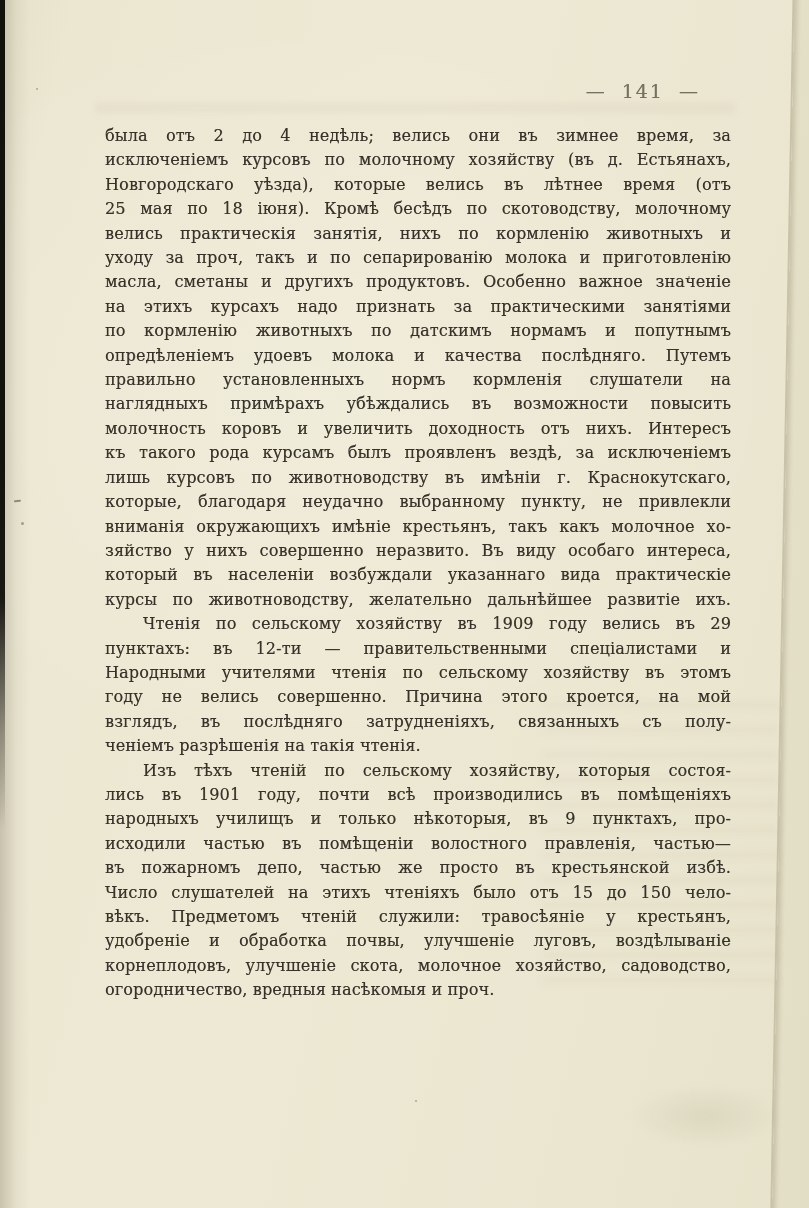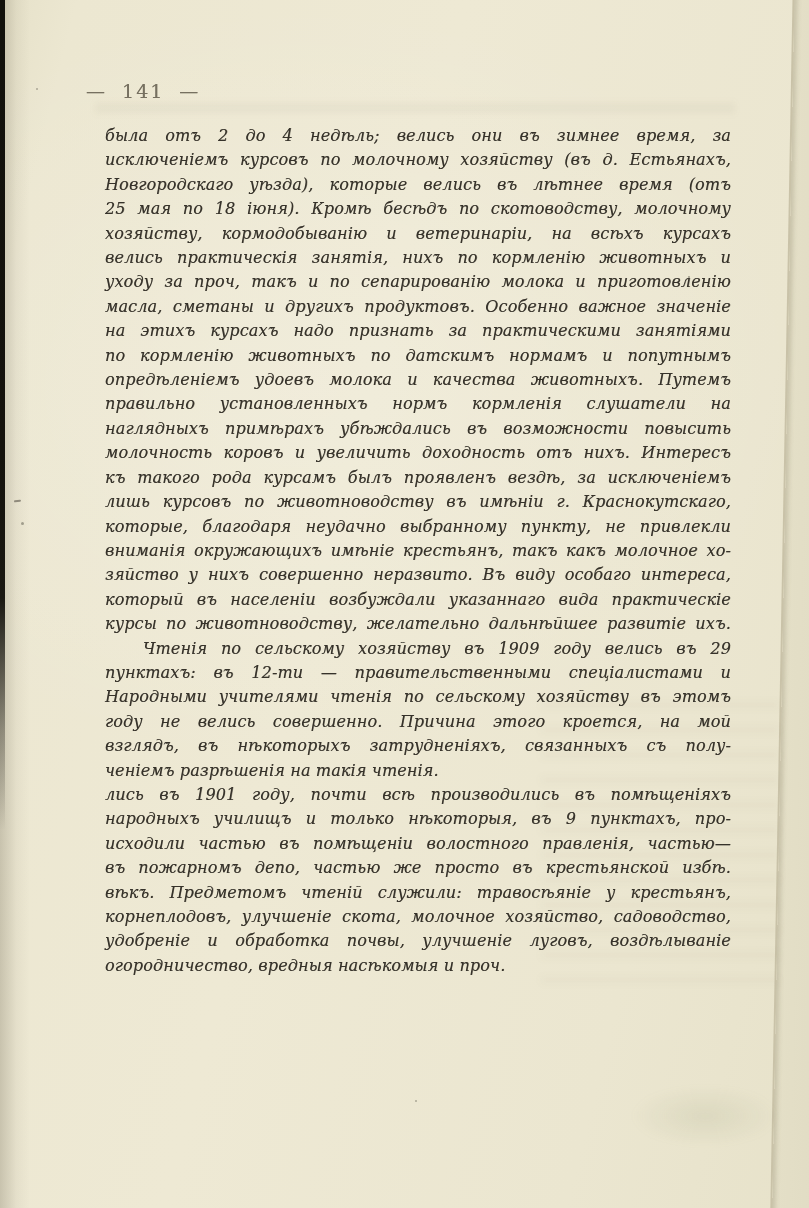--- a/index.html
+++ b/index.html
@@ -45,21 +45,21 @@
     border-left: 2px solid #c9c2a8;
     box-shadow: inset 3px 0 4px rgba(120,112,85,0.25);
     transform: rotate(1.05deg);
     transform-origin: bottom left;
   }
   
   .header {
     position: absolute;
     left: 86px; top: 80px;
     width: 614px; height: 24px;
-    text-align: left;
+    text-align: right;
     font-size: 19px;
     letter-spacing: 2px;
     word-spacing: 7px;
     color: var(--header-ink, #767060);
     text-shadow: 0 0 0.6px rgba(118,112,96,0.7);
   }
   
   .textblock {
     position: absolute;
     left: 105px; top: 124px;
@@ -68,21 +68,20 @@
     line-height: 24.4px;
     color: var(--ink, #36322a);
     letter-spacing: 0.15px;
     text-shadow: 0.3px 0.3px 0.5px rgba(54,50,42,0.5);
   }
   .line {
     text-align: justify;
     text-align-last: justify;
     text-justify: inter-word;
     white-space: normal;
-    font-style: italic;
   }
   .line.indent { text-indent: 38px; }
   .line.no-justify { text-align: center; text-align-last: left; }
   
   .smudge { position: absolute; pointer-events: none; filter: blur(3px); }
   .smudge-a {
     left: 630px; top: 1085px; width: 150px; height: 62px;
     background: radial-gradient(ellipse at center, rgba(125,135,95,0.12), rgba(125,135,95,0) 70%);
   }
   .smudge-b {
@@ -121,45 +120,46 @@
   <div class="speck speck-4"></div>
   <div class="speck speck-5"></div>
 
   <div class="header">— 141 —</div>
 
   <div class="textblock">
       <div class="line">была отъ 2 до 4 недѣль; велись они въ зимнее время, за</div>
       <div class="line">исключеніемъ курсовъ по молочному хозяйству (въ д. Естьянахъ,</div>
       <div class="line">Новгородскаго уѣзда), которые велись въ лѣтнее время (отъ</div>
       <div class="line">25 мая по 18 іюня). Кромѣ бесѣдъ по скотоводству, молочному</div>
-      <div class="line">хозяйству, кормодобыванію и ветеринаріи, на всѣхъ курсахъ</div>
       <div class="line">велись практическія занятія, нихъ по кормленію животныхъ и</div>
       <div class="line">уходу за проч, такъ и по сепарированію молока и приготовленію</div>
       <div class="line">масла, сметаны и другихъ продуктовъ. Особенно важное значеніе</div>
       <div class="line">на этихъ курсахъ надо признать за практическими занятіями</div>
       <div class="line">по кормленію животныхъ по датскимъ нормамъ и попутнымъ</div>
-      <div class="line">опредѣленіемъ удоевъ молока и качества животныхъ. Путемъ</div>
+      <div class="line">опредѣленіемъ удоевъ молока и качества послѣдняго. Путемъ</div>
       <div class="line">правильно установленныхъ нормъ кормленія слушатели на</div>
       <div class="line">наглядныхъ примѣрахъ убѣждались въ возможности повысить</div>
       <div class="line">молочность коровъ и увеличить доходность отъ нихъ. Интересъ</div>
       <div class="line">къ такого рода курсамъ былъ проявленъ вездѣ, за исключеніемъ</div>
       <div class="line">лишь курсовъ по животноводству въ имѣніи г. Краснокутскаго,</div>
       <div class="line">которые, благодаря неудачно выбранному пункту, не привлекли</div>
       <div class="line">вниманія окружающихъ имѣніе крестьянъ, такъ какъ молочное хо-</div>
       <div class="line">зяйство у нихъ совершенно неразвито. Въ виду особаго интереса,</div>
       <div class="line">который въ населеніи возбуждали указаннаго вида практическіе</div>
       <div class="line">курсы по животноводству, желательно дальнѣйшее развитіе ихъ.</div>
       <div class="line indent">Чтенія по сельскому хозяйству въ 1909 году велись въ 29</div>
       <div class="line">пунктахъ: въ 12-ти — правительственными спеціалистами и</div>
       <div class="line">Народными учителями чтенія по сельскому хозяйству въ этомъ</div>
       <div class="line">году не велись совершенно. Причина этого кроется, на мой</div>
-      <div class="line">взглядъ, въ нѣкоторыхъ затрудненіяхъ, связанныхъ съ полу-</div>
+      <div class="line">взглядъ, въ послѣдняго затрудненіяхъ, связанныхъ съ полу-</div>
       <div class="line no-justify">ченіемъ разрѣшенія на такія чтенія.</div>
+      <div class="line indent">Изъ тѣхъ чтеній по сельскому хозяйству, которыя состоя-</div>
       <div class="line">лись въ 1901 году, почти всѣ производились въ помѣщеніяхъ</div>
       <div class="line">народныхъ училищъ и только нѣкоторыя, въ 9 пунктахъ, про-</div>
       <div class="line">исходили частью въ помѣщеніи волостного правленія, частью—</div>
       <div class="line">въ пожарномъ депо, частью же просто въ крестьянской избѣ.</div>
+      <div class="line">Число слушателей на этихъ чтеніяхъ было отъ 15 до 150 чело-</div>
       <div class="line">вѣкъ. Предметомъ чтеній служили: травосѣяніе у крестьянъ,</div>
+      <div class="line">удобреніе и обработка почвы, улучшеніе луговъ, воздѣлываніе</div>
       <div class="line">корнеплодовъ, улучшеніе скота, молочное хозяйство, садоводство,</div>
-      <div class="line">удобреніе и обработка почвы, улучшеніе луговъ, воздѣлываніе</div>
       <div class="line no-justify">огородничество, вредныя насѣкомыя и проч.</div>
     </div>
 </div>
 
 </body></html>

